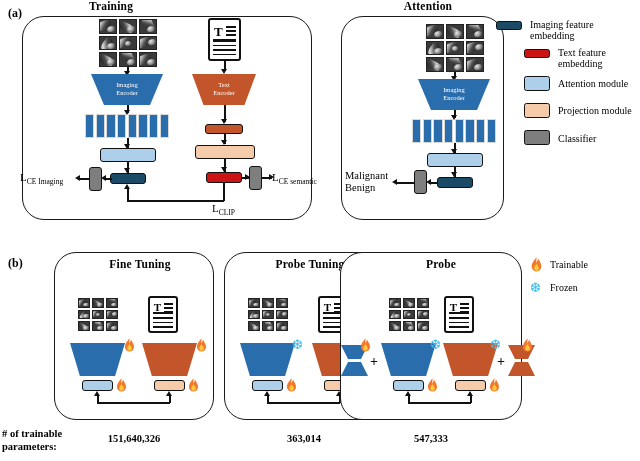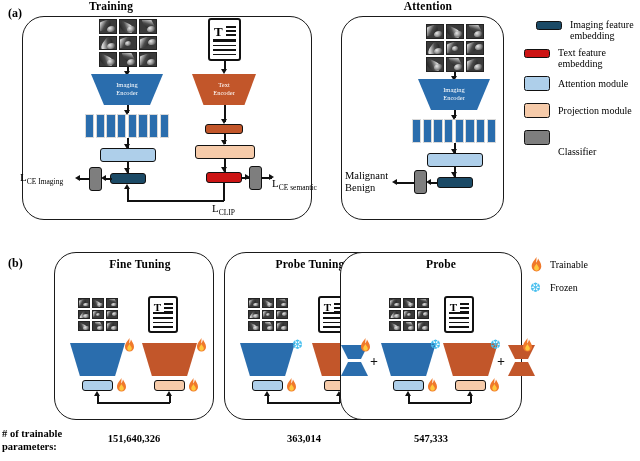--- a/index.html
+++ b/index.html
@@ -339,21 +339,21 @@
 <div class="arw right" style="left:245px; top:174px;"></div>
 
 <div class="ln h" style="left:79px; top:178px; width:10px;"></div>
 <div class="arw left" style="left:75px; top:175px;"></div>
 <div class="ln h" style="left:262px; top:177px; width:10px;"></div>
 <div class="arw right" style="left:269px; top:174px;"></div>
 
 <div class="loss" style="left:20px; top:171px;text-align:right;">
   <span>L</span><sub>CE Imaging</sub>
 </div>
-<div class="loss" style="left:272px; top:171px;margin-top:6px;">
+<div class="loss" style="left:272px; top:171px;">
   <span>L</span><sub>CE semantic</sub>
 </div>
 
 <div class="ln v" style="left:223px; top:183px; height:18px;"></div>
 <div class="ln h" style="left:127px; top:200px; width:97px;"></div>
 <div class="ln v" style="left:127px; top:188px; height:13px;"></div>
 <div class="arw up" style="left:124px; top:184px;"></div>
 
 <div class="loss" style="left:168px; top:202px;margin-left:44px;">
   <span>L</span><sub>CLIP</sub>
@@ -409,41 +409,41 @@
 
 <div class="ln h" style="left:429px; top:182px; width:9px;"></div>
 <div class="arw left" style="left:426px; top:179px;"></div>
 
 <div class="ln h" style="left:396px; top:182px; width:18px;"></div>
 <div class="arw left" style="left:392px; top:179px;"></div>
 
 <div class="loss" style="left:345px; top:170px; white-space:pre-line; font-size:10.5px; line-height:1.18;">Malignant
 Benign</div>
 
-<div class="legend-row" style="left:536px; top:19px;">
+<div class="legend-row" style="left:496px; top:19px;">
   <span class="legend-sw" style="width:26px;height:9px;background:#1B4A66;margin-top:2px;"></span>
   <span class="legend-tx">Imaging feature
 embedding</span>
 </div>
 <div class="legend-row" style="left:524px; top:47px;">
   <span class="legend-sw" style="width:26px;height:9px;background:#CC1414;margin-top:2px;"></span>
   <span class="legend-tx">Text feature
 embedding</span>
 </div>
 <div class="legend-row" style="left:524px; top:76px;">
   <span class="legend-sw" style="width:26px;height:15px;background:#AECFEA;"></span>
   <span class="legend-tx" style="margin-top:2px;">Attention module</span>
 </div>
 <div class="legend-row" style="left:524px; top:103px;">
   <span class="legend-sw" style="width:26px;height:15px;background:#F6CBAA;"></span>
   <span class="legend-tx" style="margin-top:2px;">Projection module</span>
 </div>
 <div class="legend-row" style="left:524px; top:130px;">
   <span class="legend-sw" style="width:26px;height:15px;background:#7E7E7E;"></span>
-  <span class="legend-tx" style="margin-top:16px;">Classifier</span>
+  <span class="legend-tx" style="margin-top:3px;">Classifier</span>
 </div>
 
 <div class="panel-letter" style="left:8px; top:256px;">(b)</div>
 
 <div class="panel" style="left:54px; top:252px; width:160px; height:168px;"></div>
 <div class="panel-title" style="left:74px; top:258px; width:120px;">Fine Tuning</div>
 
 <div class="imggrid" style="left:78px; top:298px; width:40px; height:33px;">
   <div class="thumb"></div>
     <div class="thumb v2"></div>

